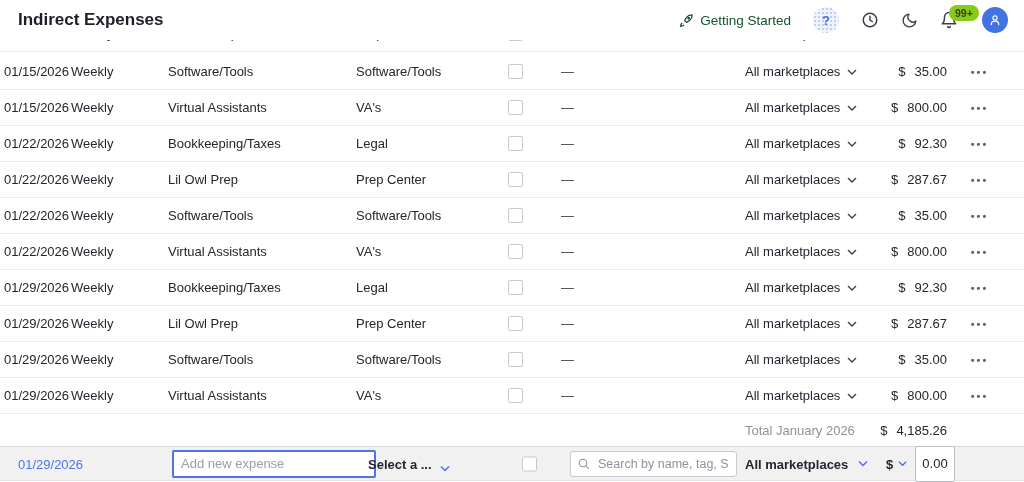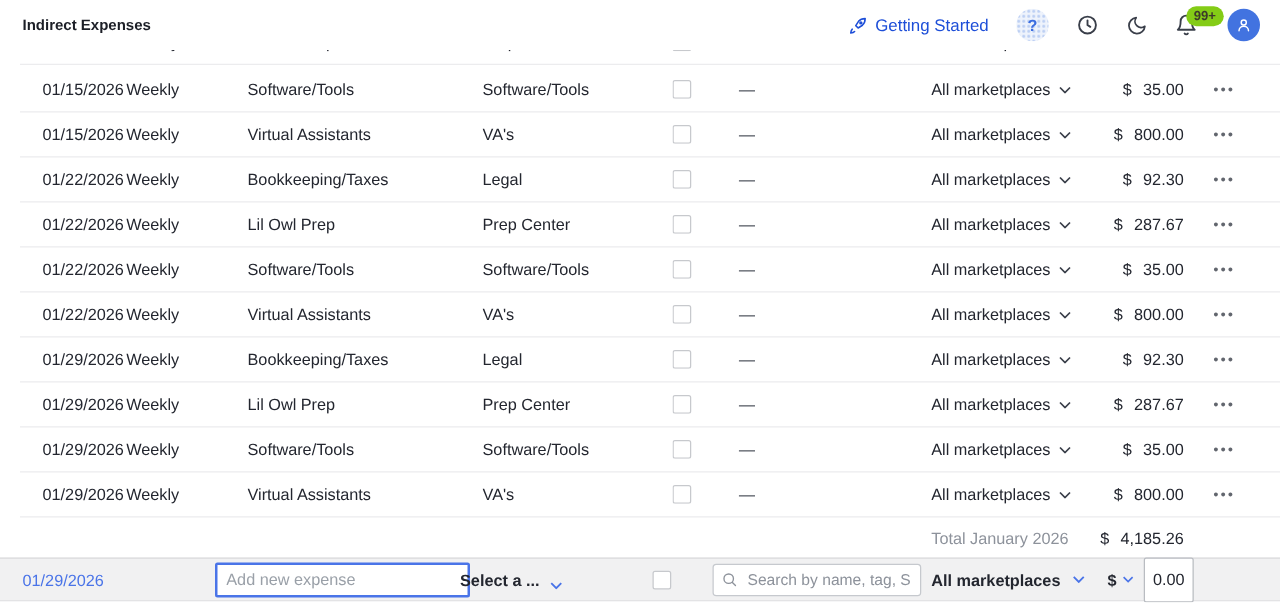--- a/index.html
+++ b/index.html
@@ -1,38 +1,38 @@
 <!DOCTYPE html>
 <html><head>
 <meta charset="utf-8">
 <style>
   html,body{margin:0;padding:0;background:#fff;}
   .page{position:relative;width:1024px;height:482px;background:#fff;overflow:hidden;
         font-family:"Liberation Sans",sans-serif;color:#23262f;}
   
   .topbar{height:40px;display:flex;align-items:center;justify-content:space-between;padding:0 16px 0 18px;box-sizing:border-box;}
-  .page-title{font-size:12px;font-weight:700;color:#1c1f27;}
+  .page-title{font-size:17px;font-weight:700;color:#1c1f27;}
   .top-right{display:flex;align-items:center;}
-  .getting-started{display:flex;align-items:center;gap:6px;color:#1d4ed8;font-size:13.5px;cursor:pointer;}
+  .getting-started{display:flex;align-items:center;gap:6px;color:#14532d;font-size:13.5px;cursor:pointer;}
   .icon-btn{display:flex;align-items:center;justify-content:center;margin-left:22px;cursor:pointer;color:#3a3f4a;}
   .help-circle{width:26px;height:26px;border-radius:50%;display:flex;align-items:center;justify-content:center;
     color:#3b6de0;font-size:13px;font-weight:700;
     background-image:radial-gradient(#bccff3 1px,rgba(255,255,255,0) 1.3px);background-size:4px 4px;background-color:#eef3fc;}
   .bell-wrap{position:relative;}
   .badge{position:absolute;left:9px;top:-6px;background:#84cc16;color:#3d3a2a;font-size:10.5px;font-weight:700;
     padding:1.5px 6px;border-radius:9px;line-height:1.2;}
   .avatar{width:26px;height:26px;border-radius:50%;background:#4273e0;display:flex;align-items:center;justify-content:center;margin-left:24px;color:#fff;}
   .account{display:flex;align-items:center;gap:7px;margin-left:9px;cursor:pointer;}
   .account-email{font-size:13.5px;color:#23262f;}
   .chev-dark{color:#4a4f58;display:flex;}
   
   .partial-clip{height:14px;overflow:hidden;position:relative;}
   .partial-clip .row{margin-top:-24px;}
   .row{display:grid;grid-template-columns:67px 97px 188px 152px 53px 1fr 113px 89px 77px;
-       align-items:center;height:36px;box-sizing:border-box;padding-left:18px;border-bottom:1px solid #ececee;font-size:13px;margin-left:16px;}
+       align-items:center;height:36px;box-sizing:border-box;padding-left:4px;border-bottom:1px solid #ececee;font-size:13px;}
   .cell{white-space:nowrap;overflow:hidden;}
   .checkbox{width:15px;height:15px;border:1px solid #c7c9cd;border-radius:2px;background:#fff;box-sizing:border-box;cursor:pointer;}
   .note-cell{color:#3a3f4a;}
   .mkt{display:flex;align-items:center;gap:7px;cursor:pointer;}
   .mkt .chev{color:#3a3f4a;display:flex;}
   .amount-cell{display:flex;justify-content:flex-end;align-items:center;}
   .amount-cell .cur{margin-right:9px;}
   .dots{display:flex;justify-content:center;padding-right:12px;color:#62666e;font-size:11px;letter-spacing:2px;cursor:pointer;font-weight:700;}
   
   .total-row{display:grid;grid-template-columns:67px 97px 188px 152px 53px 1fr 113px 89px 77px;

